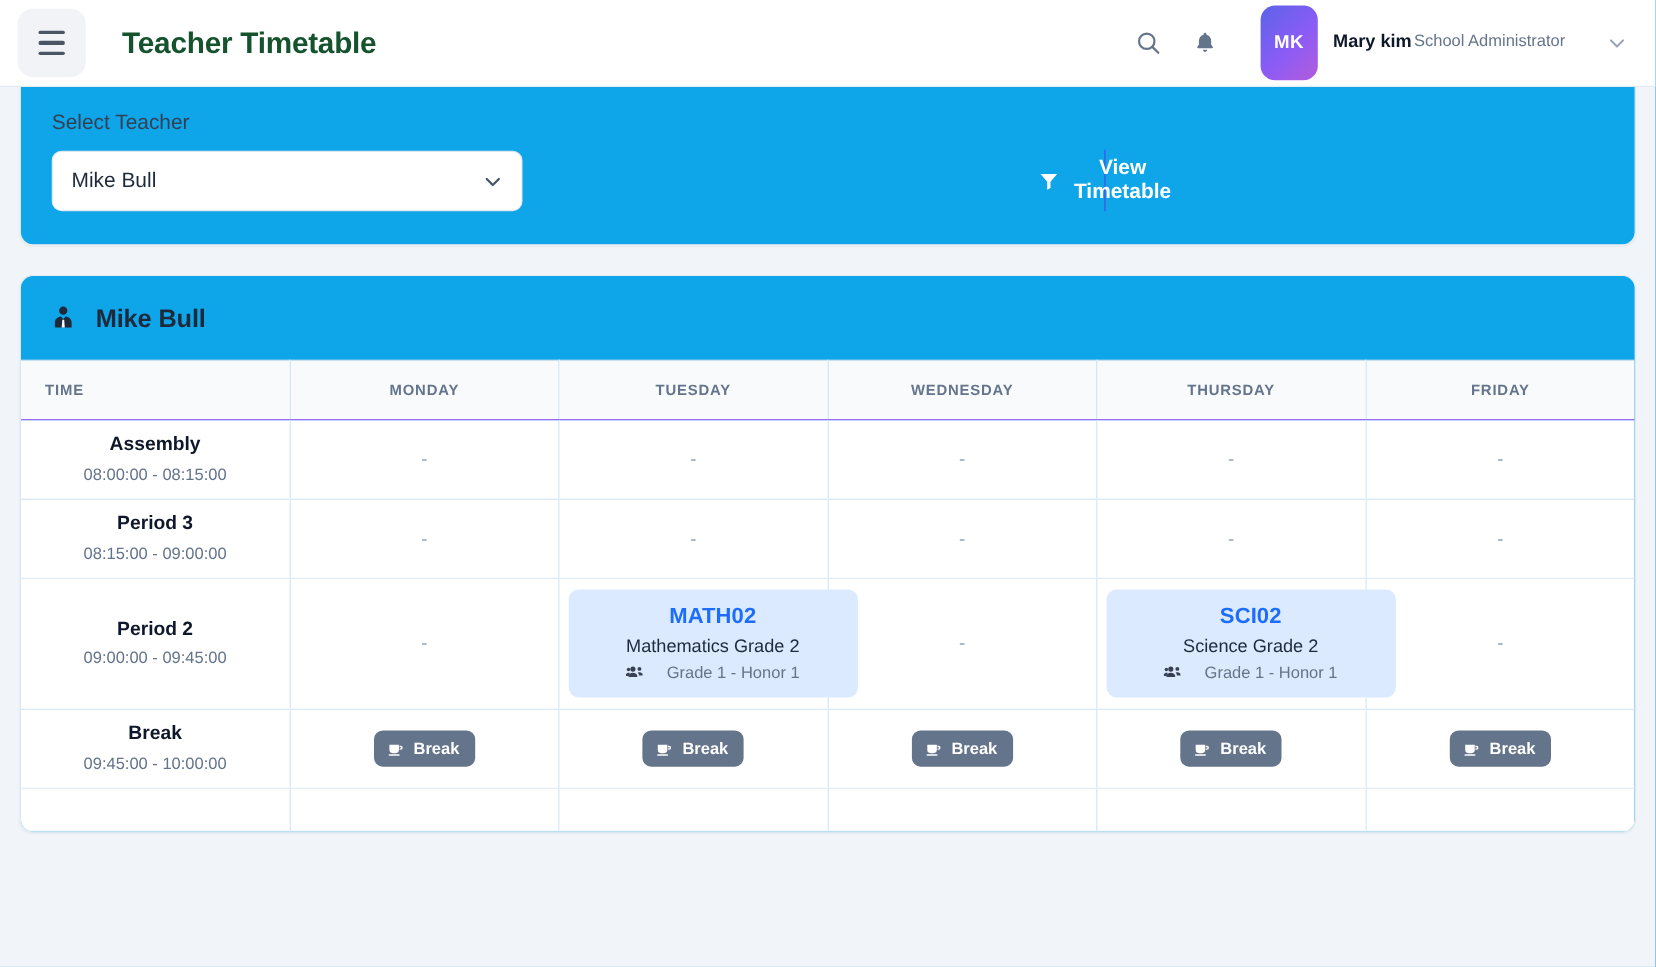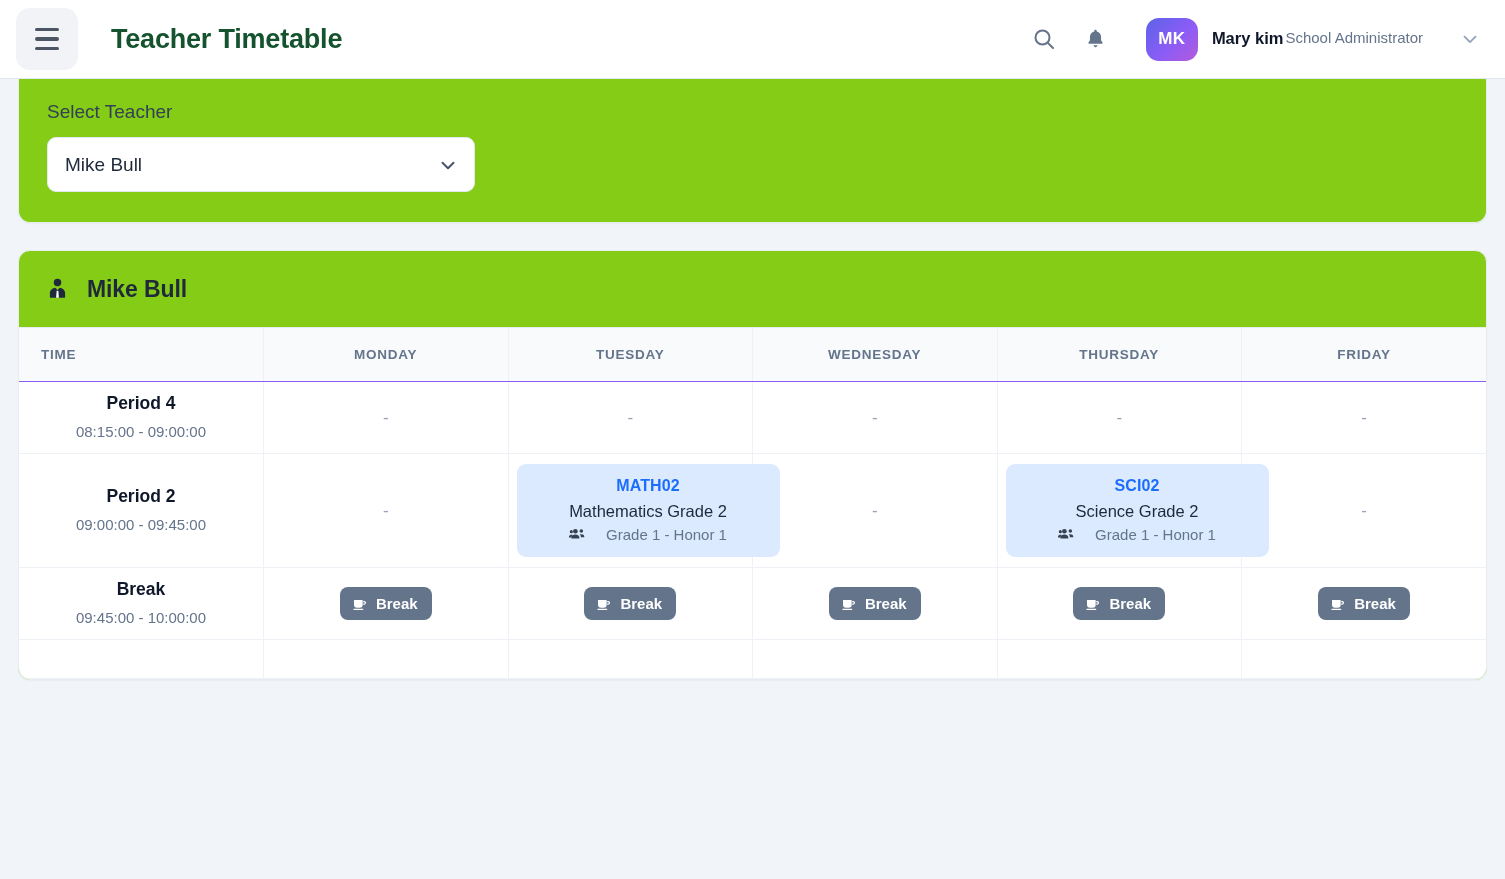--- a/index.html
+++ b/index.html
@@ -80,21 +80,21 @@
 
   .user-chip {
     display: flex;
     align-items: center;
     gap: 14px;
     margin-left: 24px;
     cursor: pointer;
   }
   .avatar {
     width: 52px;
-    height: 43px;
+    height: 68px;
     border-radius: 13px;
     background: linear-gradient(135deg, #5b63e8 0%, #8b5cf6 55%, #b45bdc 100%);
     color: #ffffff;
     font-size: 17px;
     font-weight: 700;
     display: flex;
     align-items: center;
     justify-content: center;
     letter-spacing: 0.4px;
   }
@@ -102,21 +102,21 @@
   .user-name { font-size: 16.5px; font-weight: 700; color: #0f172a; }
   .user-role { font-size: 15px; color: #64748b; }
   .user-caret { margin-left: 22px; color: #94a3b8; display: flex; align-items: center; }
 
   
   .content {
     padding: 0 18px;
   }
 
   .card {
-    background: #84cc16;
+    background: #0ea5e9;
     border: 1px solid #e9edf2;
     border-radius: 12px;
     box-shadow: 0 1px 2px rgba(15,23,42,0.04);
   }
 
   
   .filter-card {
     margin-top: 0px;
     padding: 22px 28px 30px 28px;
     border-top: none;
@@ -262,21 +262,21 @@
 
   .class-card {
     display: inline-block;
     background: #dbeafe;
     border-radius: 9px;
     padding: 13px 22px 14px 22px;
     min-width: 263px;
     text-align: center;
   }
   .class-code {
-    font-size: 16px;
+    font-size: 20px;
     font-weight: 700;
     color: #1d6dfc;
     letter-spacing: 0.1px;
     margin-bottom: 7px;
   }
   .class-subject {
     font-size: 16.5px;
     color: #1e293b;
     margin-bottom: 5px;
   }
@@ -363,20 +363,30 @@
             </svg>
           </span>
         </div>
       </div>
 
       <div></div>
 
 
       <div></div>
 
+      <div>
+        <button class="view-btn">
+          <span>
+            <svg width="19" height="19" viewBox="0 0 24 24" fill="currentColor">
+              <path d="M2.5 4h19l-7.6 8.8V20l-3.8 2.1v-9.3z"></path>
+            </svg>
+          </span>
+          <span>View Timetable</span>
+        </button>
+      </div>
     </div>
   </div>
 
   <div class="card timetable-card">
     <div class="tt-header">
       <span class="tt-header-icon">
         <svg width="25" height="25" viewBox="0 0 24 24" fill="currentColor">
           <circle cx="12" cy="5.2" r="3.6"></circle>
           <path d="M9.9 10.2 12 12.4l2.1-2.2c3 .4 5.2 2.5 5.2 5.1V20H4.7v-4.7c0-2.6 2.2-4.7 5.2-5.1z"></path>
           <path d="M11.2 13.1h1.6l.55 6.9h-2.7z" fill="#ffffff"></path>
@@ -392,21 +402,32 @@
           <th>MONDAY</th>
           <th>TUESDAY</th>
           <th>WEDNESDAY</th>
           <th>THURSDAY</th>
           <th>FRIDAY</th>
         </tr>
       </thead>
       <tbody id="tt-body">
           <tr>
             <td class="time-cell">
-              <div class="period-name">Period 4</div>
+              <div class="period-name">Assembly</div>
+              <div class="period-time">08:00:00 - 08:15:00</div>
+            </td>
+            <td><span class="empty-dash">-</span></td>
+            <td><span class="empty-dash">-</span></td>
+            <td><span class="empty-dash">-</span></td>
+            <td><span class="empty-dash">-</span></td>
+            <td><span class="empty-dash">-</span></td>
+          </tr>
+          <tr>
+            <td class="time-cell">
+              <div class="period-name">Period 3</div>
               <div class="period-time">08:15:00 - 09:00:00</div>
             </td>
             <td><span class="empty-dash">-</span></td>
             <td><span class="empty-dash">-</span></td>
             <td><span class="empty-dash">-</span></td>
             <td><span class="empty-dash">-</span></td>
             <td><span class="empty-dash">-</span></td>
           </tr>
           <tr>
             <td class="time-cell">

